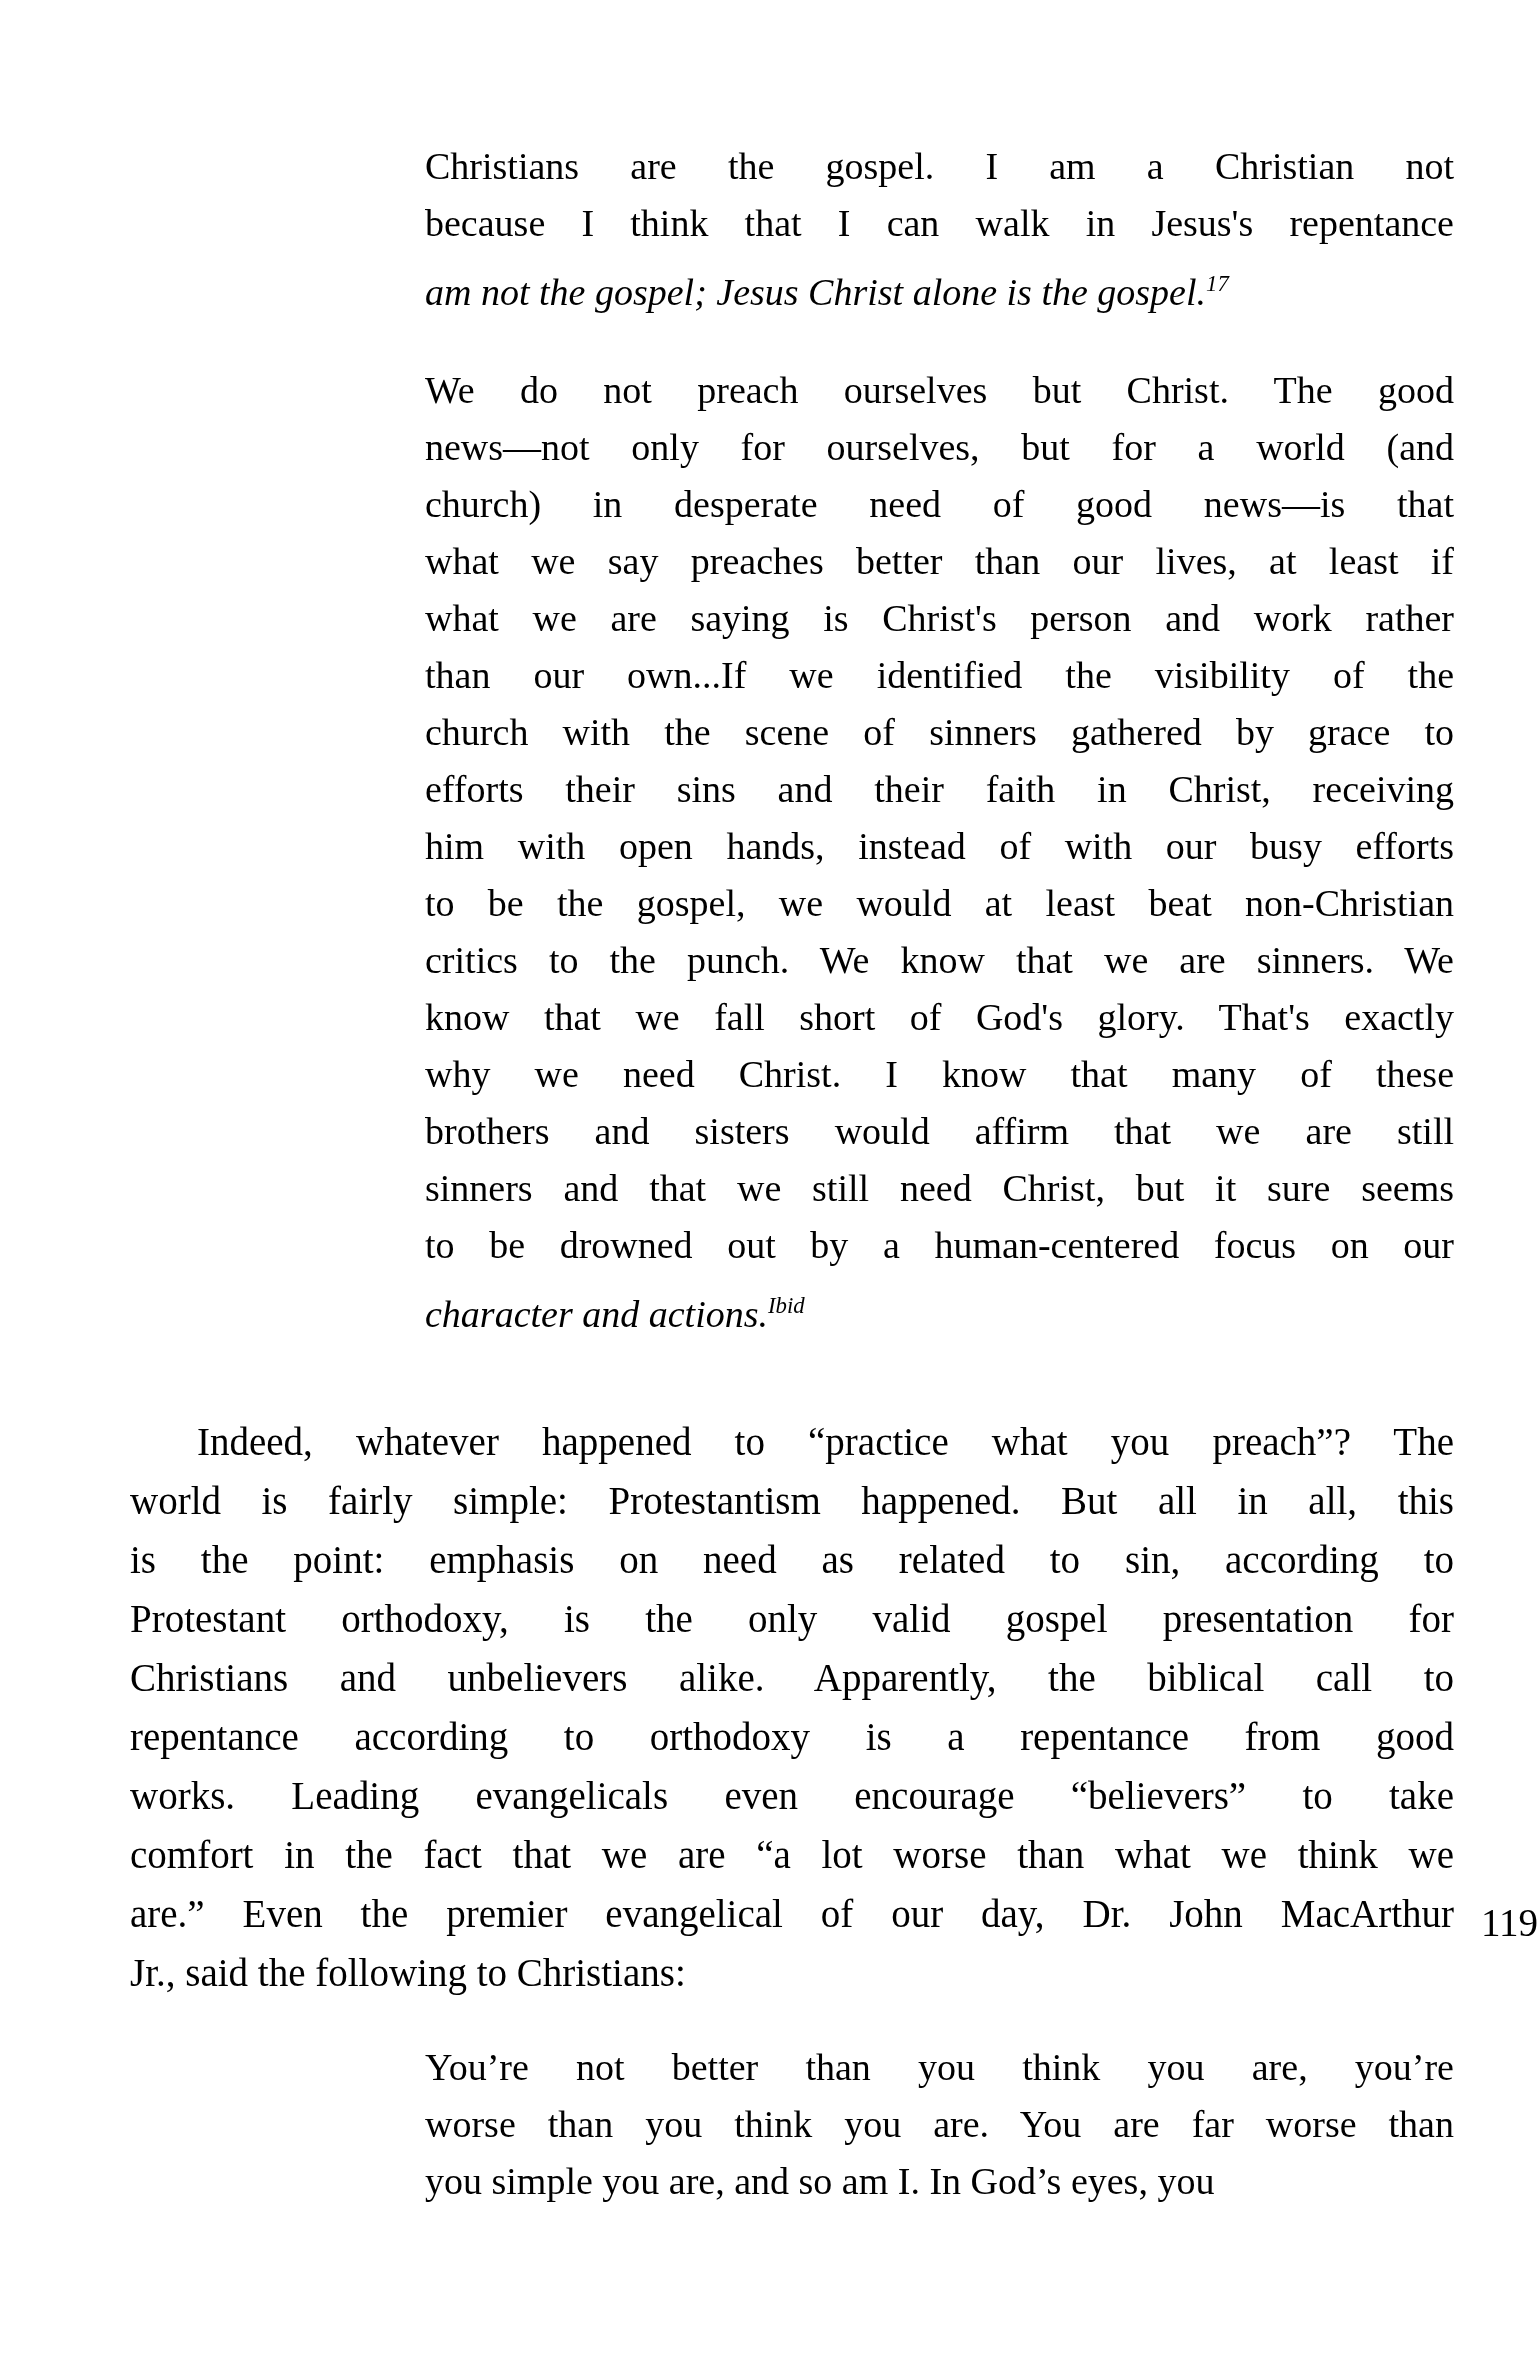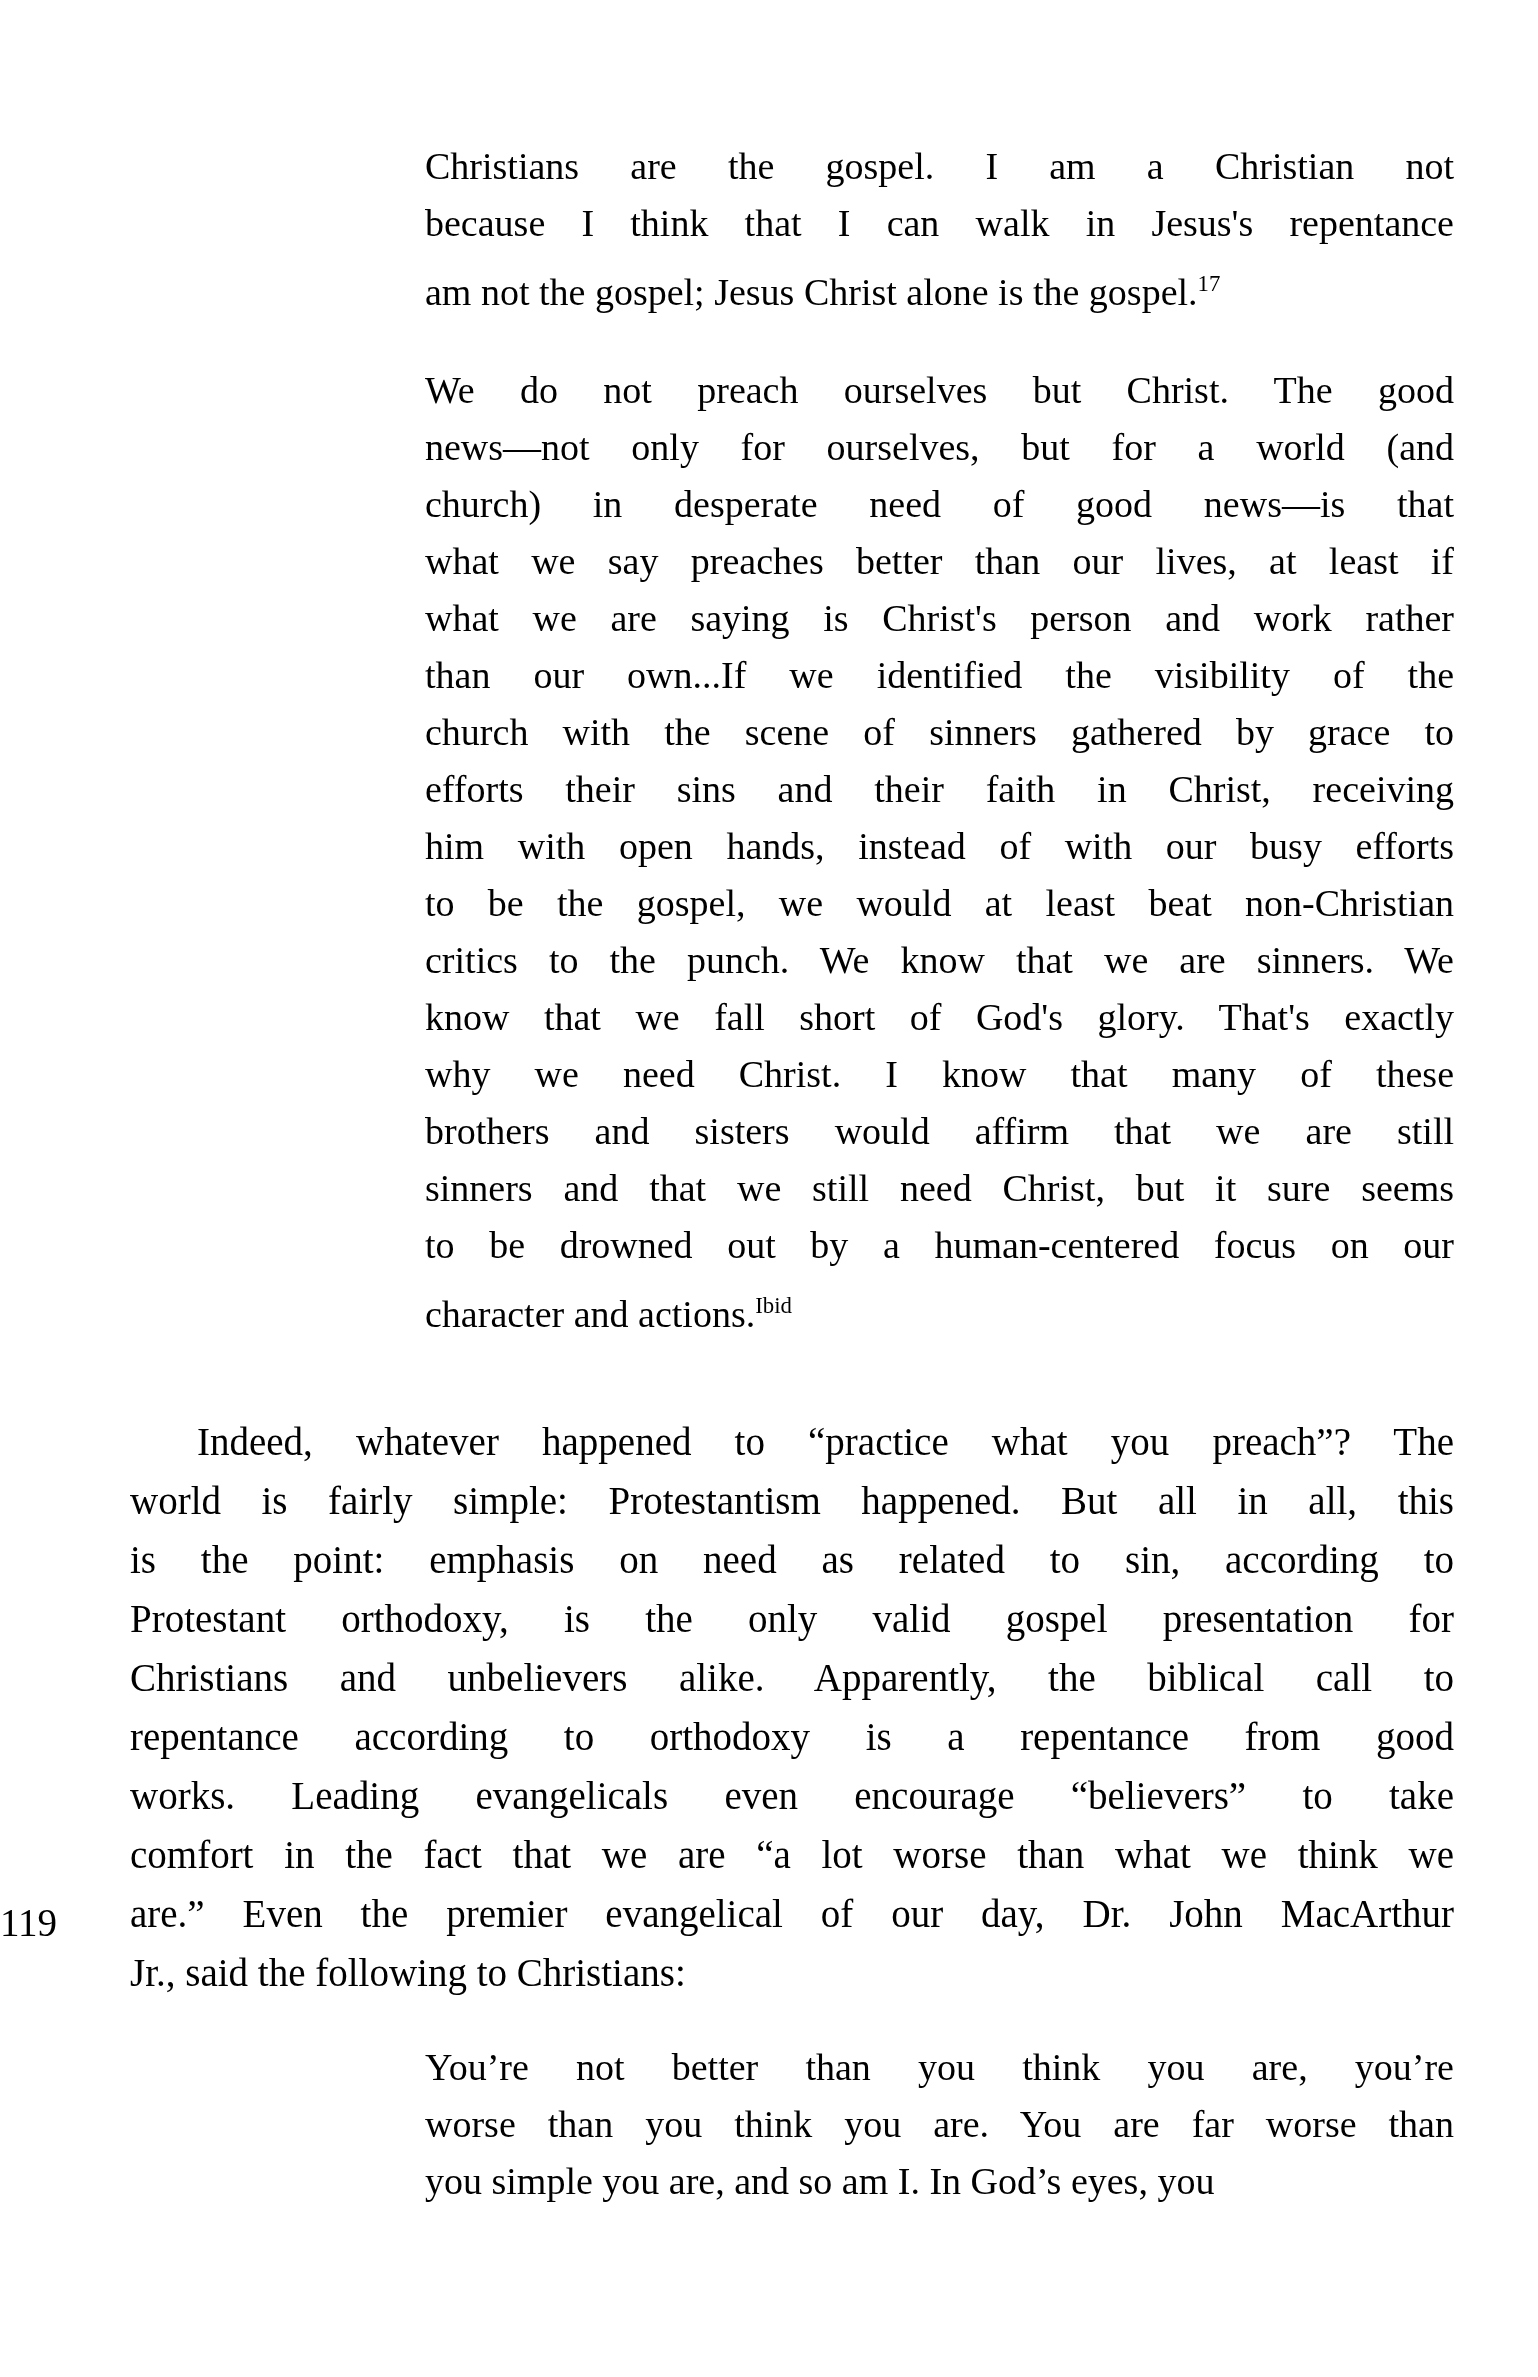--- a/index.html
+++ b/index.html
@@ -39,33 +39,34 @@
     white-space: normal;
   }
   .line.justify {
     text-align-last: justify;
   }
   .line.indent {
     text-indent: 67px;
   }
   .line.sup-line {
     margin-top: 12px;
+    font-style: italic;
   }
   sup {
     font-size: 60%;
     line-height: 0;
     vertical-align: super;
     letter-spacing: 0;
   }
   .page-number {
     position: absolute;
     left: 0;
     right: 0;
     bottom: 45px;
-    text-align: left;
+    text-align: right;
     font-size: 39px;
     line-height: 1;
   }
 </style>
 </head>
 <body>
 
 <div class="page">
   <div>
       <div class="block quote block-0">

